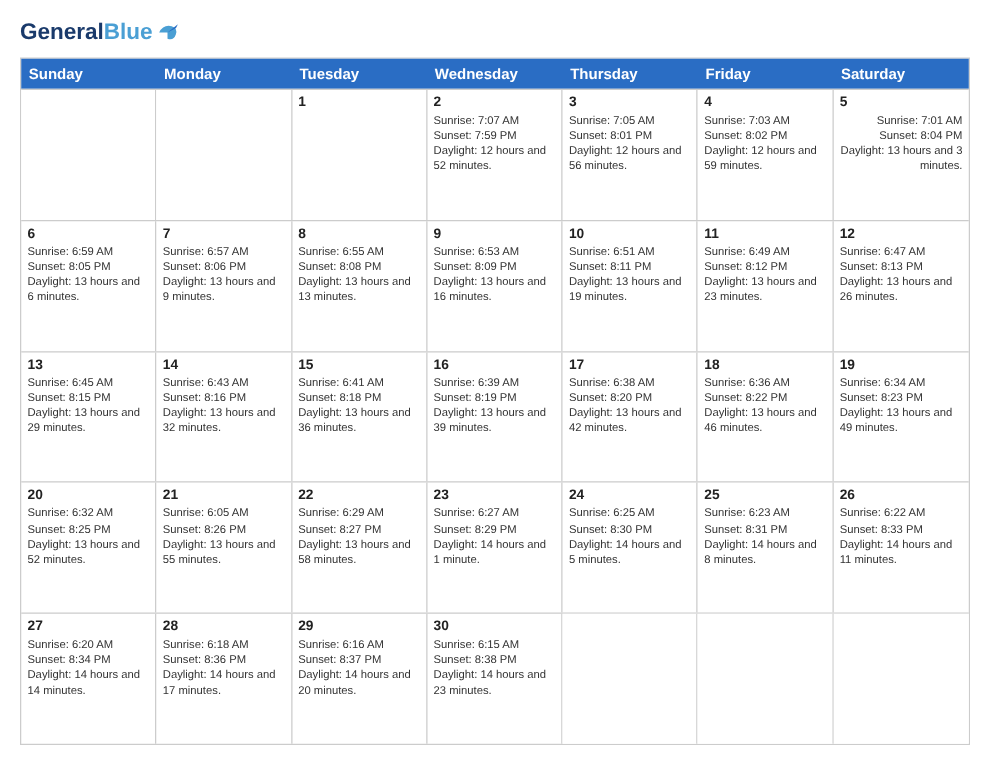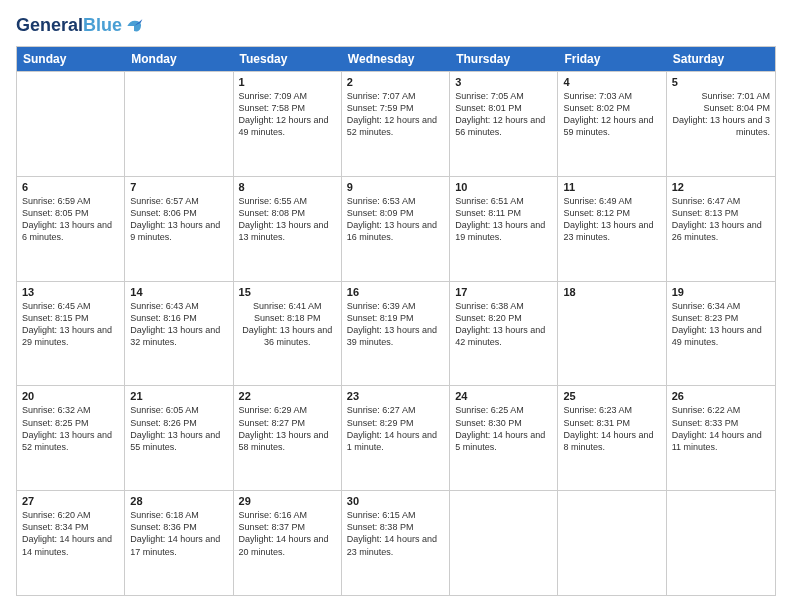--- a/index.html
+++ b/index.html
@@ -141,23 +141,20 @@
         <div class="cal-header-cell">Thursday</div>
         <div class="cal-header-cell">Friday</div>
         <div class="cal-header-cell">Saturday</div>
       </div>
     <div class="cal-body">
     <div class="cal-row">
           <div class="cal-cell empty"></div>
           <div class="cal-cell empty"></div>
           <div class="cal-cell">
             <span class="day-num">1</span>
-            <div class="day-info" style="white-space: pre-line;">Sunrise: 7:09 AM
-Sunset: 7:58 PM
-Daylight: 12 hours and 49 minutes.</div>
           </div>
           <div class="cal-cell">
             <span class="day-num">2</span>
             <div class="day-info" style="white-space: pre-line;">Sunrise: 7:07 AM
 Sunset: 7:59 PM
 Daylight: 12 hours and 52 minutes.</div>
           </div>
           <div class="cal-cell">
             <span class="day-num">3</span>
             <div class="day-info" style="white-space: pre-line;">Sunrise: 7:05 AM
@@ -229,38 +226,41 @@
 Daylight: 13 hours and 29 minutes.</div>
           </div>
           <div class="cal-cell">
             <span class="day-num">14</span>
             <div class="day-info" style="white-space: pre-line;">Sunrise: 6:43 AM
 Sunset: 8:16 PM
 Daylight: 13 hours and 32 minutes.</div>
           </div>
           <div class="cal-cell">
             <span class="day-num">15</span>
-            <div class="day-info" style="white-space: pre-line; text-align: center;">Sunrise: 6:41 AM
+            <div class="day-info" style="white-space: pre-line;">Sunrise: 6:41 AM
 Sunset: 8:18 PM
 Daylight: 13 hours and 36 minutes.</div>
           </div>
           <div class="cal-cell">
             <span class="day-num">16</span>
             <div class="day-info" style="white-space: pre-line;">Sunrise: 6:39 AM
 Sunset: 8:19 PM
 Daylight: 13 hours and 39 minutes.</div>
           </div>
           <div class="cal-cell">
             <span class="day-num">17</span>
             <div class="day-info" style="white-space: pre-line;">Sunrise: 6:38 AM
 Sunset: 8:20 PM
 Daylight: 13 hours and 42 minutes.</div>
           </div>
           <div class="cal-cell">
             <span class="day-num">18</span>
+            <div class="day-info" style="white-space: pre-line;">Sunrise: 6:36 AM
+Sunset: 8:22 PM
+Daylight: 13 hours and 46 minutes.</div>
           </div>
           <div class="cal-cell">
             <span class="day-num">19</span>
             <div class="day-info" style="white-space: pre-line;">Sunrise: 6:34 AM
 Sunset: 8:23 PM
 Daylight: 13 hours and 49 minutes.</div>
           </div>
         </div>
         <div class="cal-row">
           <div class="cal-cell">

